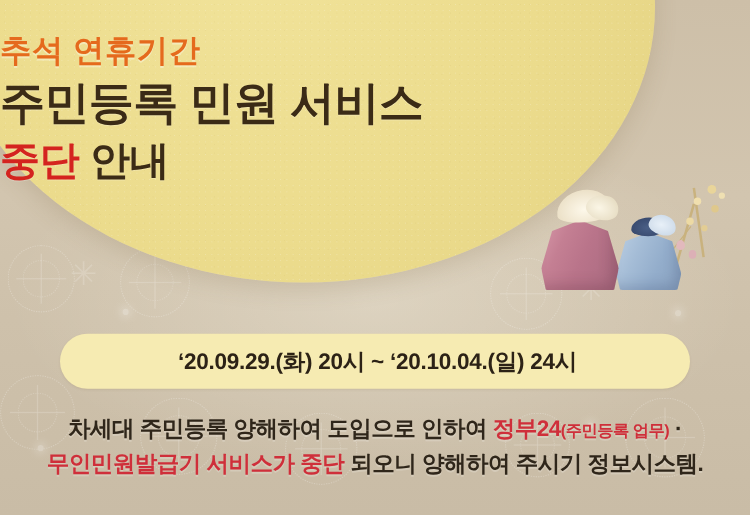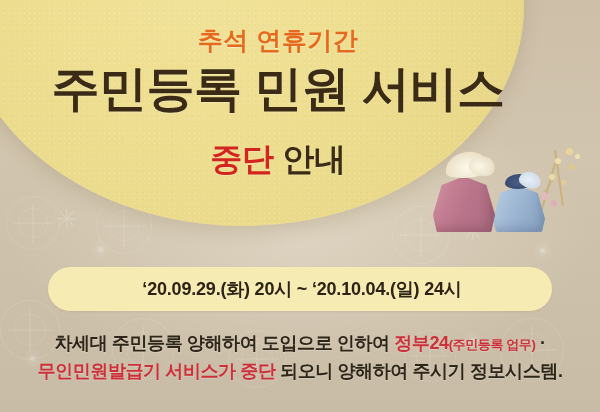--- a/index.html
+++ b/index.html
@@ -107,47 +107,47 @@
     background-size: 5px 5px, 7px 7px;
     background-position: 0 0, 3px 4px;
   }
 
   
   .headline {
     position: absolute;
     left: 0;
     top: 24px;
     width: 556px;
-    text-align: center;
+    text-align: left;
     z-index: 6;
   }
   .eyebrow {
     font-size: 25px;
     font-weight: bold;
     color: #e56a1d;
     letter-spacing: 0.5px;
     text-shadow: 0 1px 0 rgba(255,255,255,0.35);
     margin: 0 0 4px 0;
   }
   .title-main {
-    font-size: 48px;
+    font-size: 36px;
     font-weight: bold;
     color: #3b2b16;
     letter-spacing: -0.5px;
     line-height: 1.15;
     margin: 0;
     text-shadow: 0 1px 0 rgba(255,255,255,0.22);
   }
   .title-sub {
     font-size: 32px;
     font-weight: bold;
     color: #3b2b16;
     letter-spacing: -0.3px;
     line-height: 1.3;
-    margin: 23px 0 0 0;
+    margin: 6px 0 0 0;
     text-shadow: 0 1px 0 rgba(255,255,255,0.22);
   }
   .title-sub .stop {
     color: #d4241f;
   }
 
   
   .gifts {
     position: absolute;
     left: 425px;

